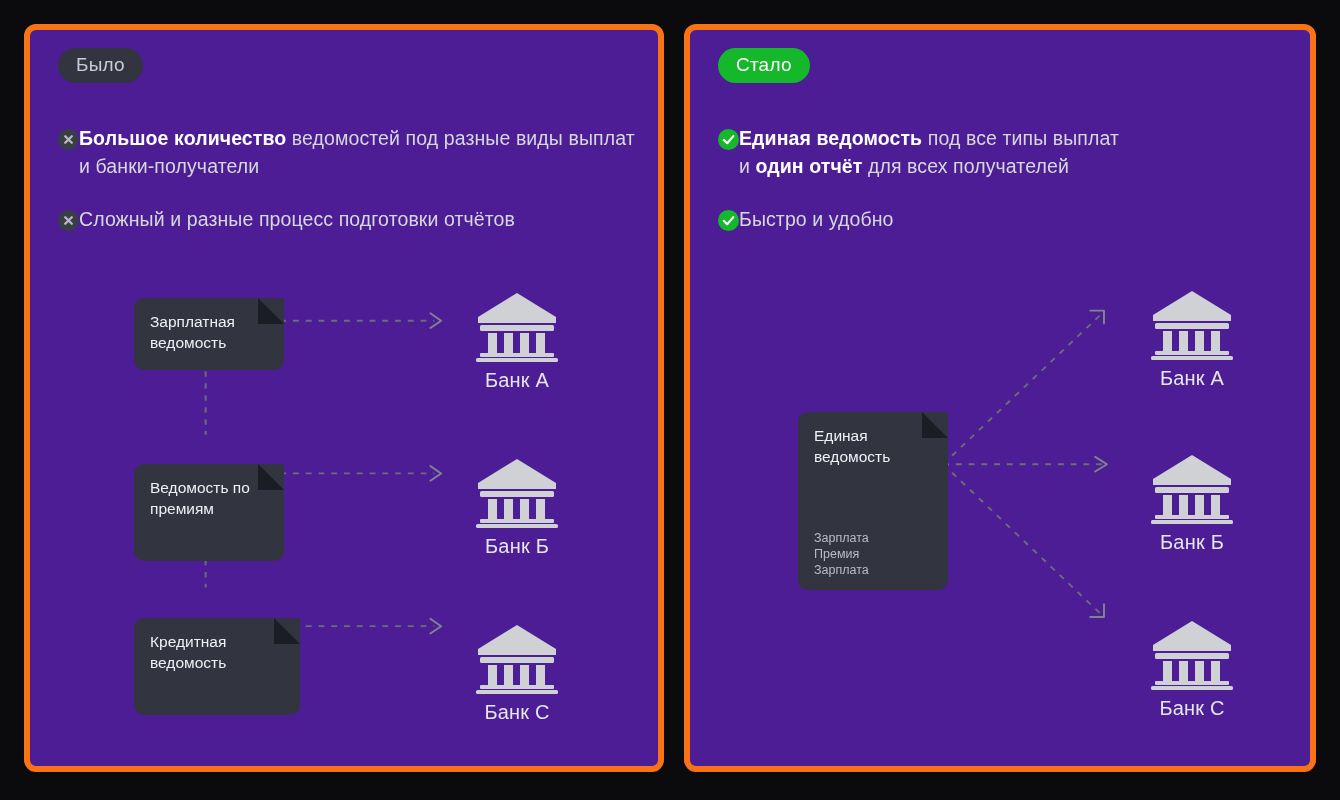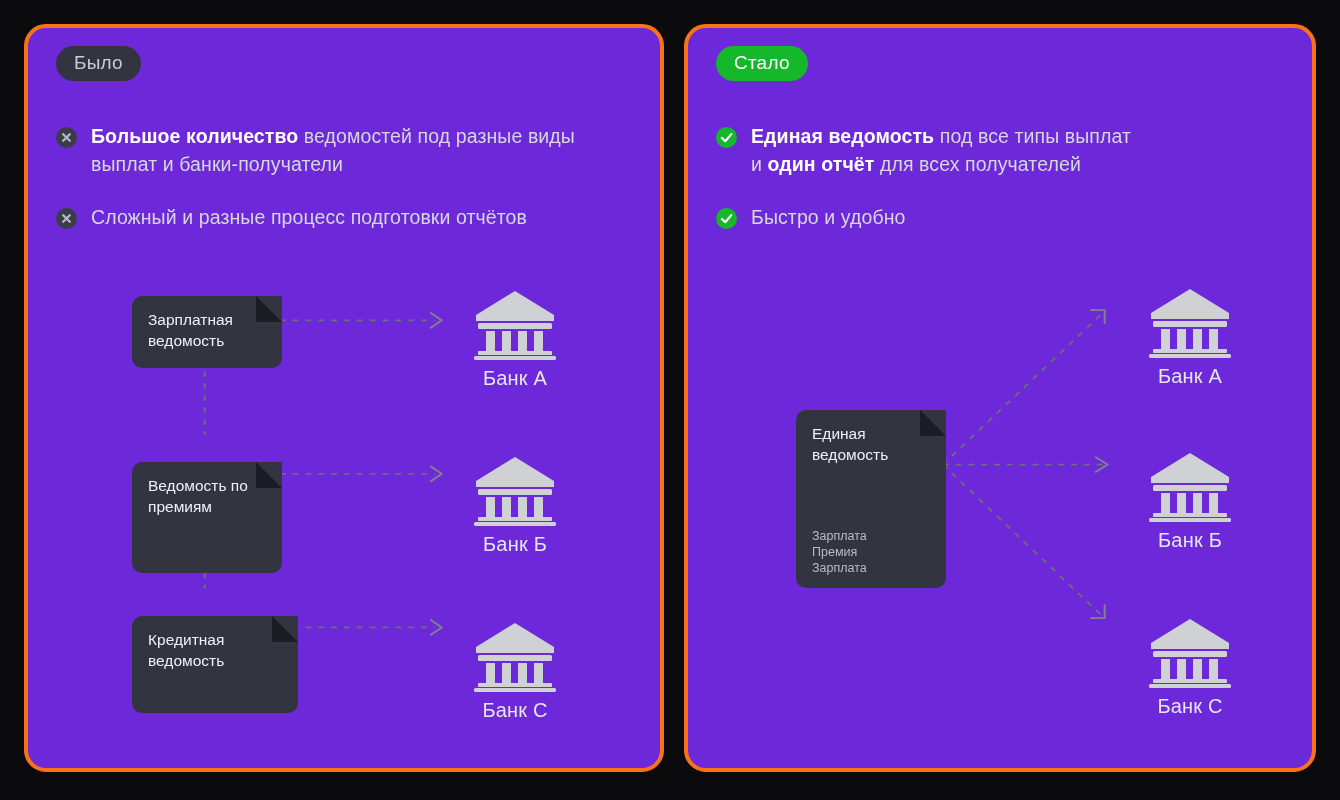--- a/index.html
+++ b/index.html
@@ -16,23 +16,23 @@
     position: relative;
     width: 1340px;
     height: 800px;
     display: flex;
     gap: 20px;
     padding: 24px 24px 28px 24px;
   }
 
   .panel {
     position: relative;
-    border-radius: 22px;
-    background: #6d28d9;
-    border: 4px solid #f97316;
+    border-radius: 12px;
+    background: #4c1d95;
+    border: 6px solid #f97316;
     overflow: hidden;
   }
   .panel-left  { width: 640px; }
   .panel-right { width: 632px; }
 
   
   .badge {
     position: absolute;
     top: 18px;
     left: 28px;
@@ -49,21 +49,21 @@
   
   .bullets {
     position: absolute;
     top: 95px;
     left: 28px;
     right: 18px;
   }
   .bullet {
     display: flex;
     align-items: flex-start;
-    gap: 14px;
+    gap: 0;
     margin-bottom: 18px;
   }
   .bullet-icon {
     flex: 0 0 auto;
     width: 21px;
     height: 21px;
     margin-top: 4px;
   }
   .bullet-text {
     font-size: 19.5px;
@@ -192,21 +192,21 @@
           <polyline points="408,640 419,648 408,656"></polyline>
         </g>
       </svg>
 
       <div class="doc" style="left:104px; top:268px; width:150px; height:72px;">
         <div class="fold-bg"></div>
         <div class="fold-tri"></div>
         <div class="doc-title">Зарплатная ведомость</div>
       </div>
 
-      <div class="doc" style="left:104px; top:434px; width:150px; height:111px;">
+      <div class="doc" style="left:104px; top:434px; width:150px; height:97px;">
         <div class="fold-bg"></div>
         <div class="fold-tri"></div>
         <div class="doc-title">Ведомость по премиям</div>
       </div>
 
       <div class="doc" style="left:104px; top:588px; width:166px; height:97px;">
         <div class="fold-bg"></div>
         <div class="fold-tri"></div>
         <div class="doc-title">Кредитная ведомость</div>
       </div>

